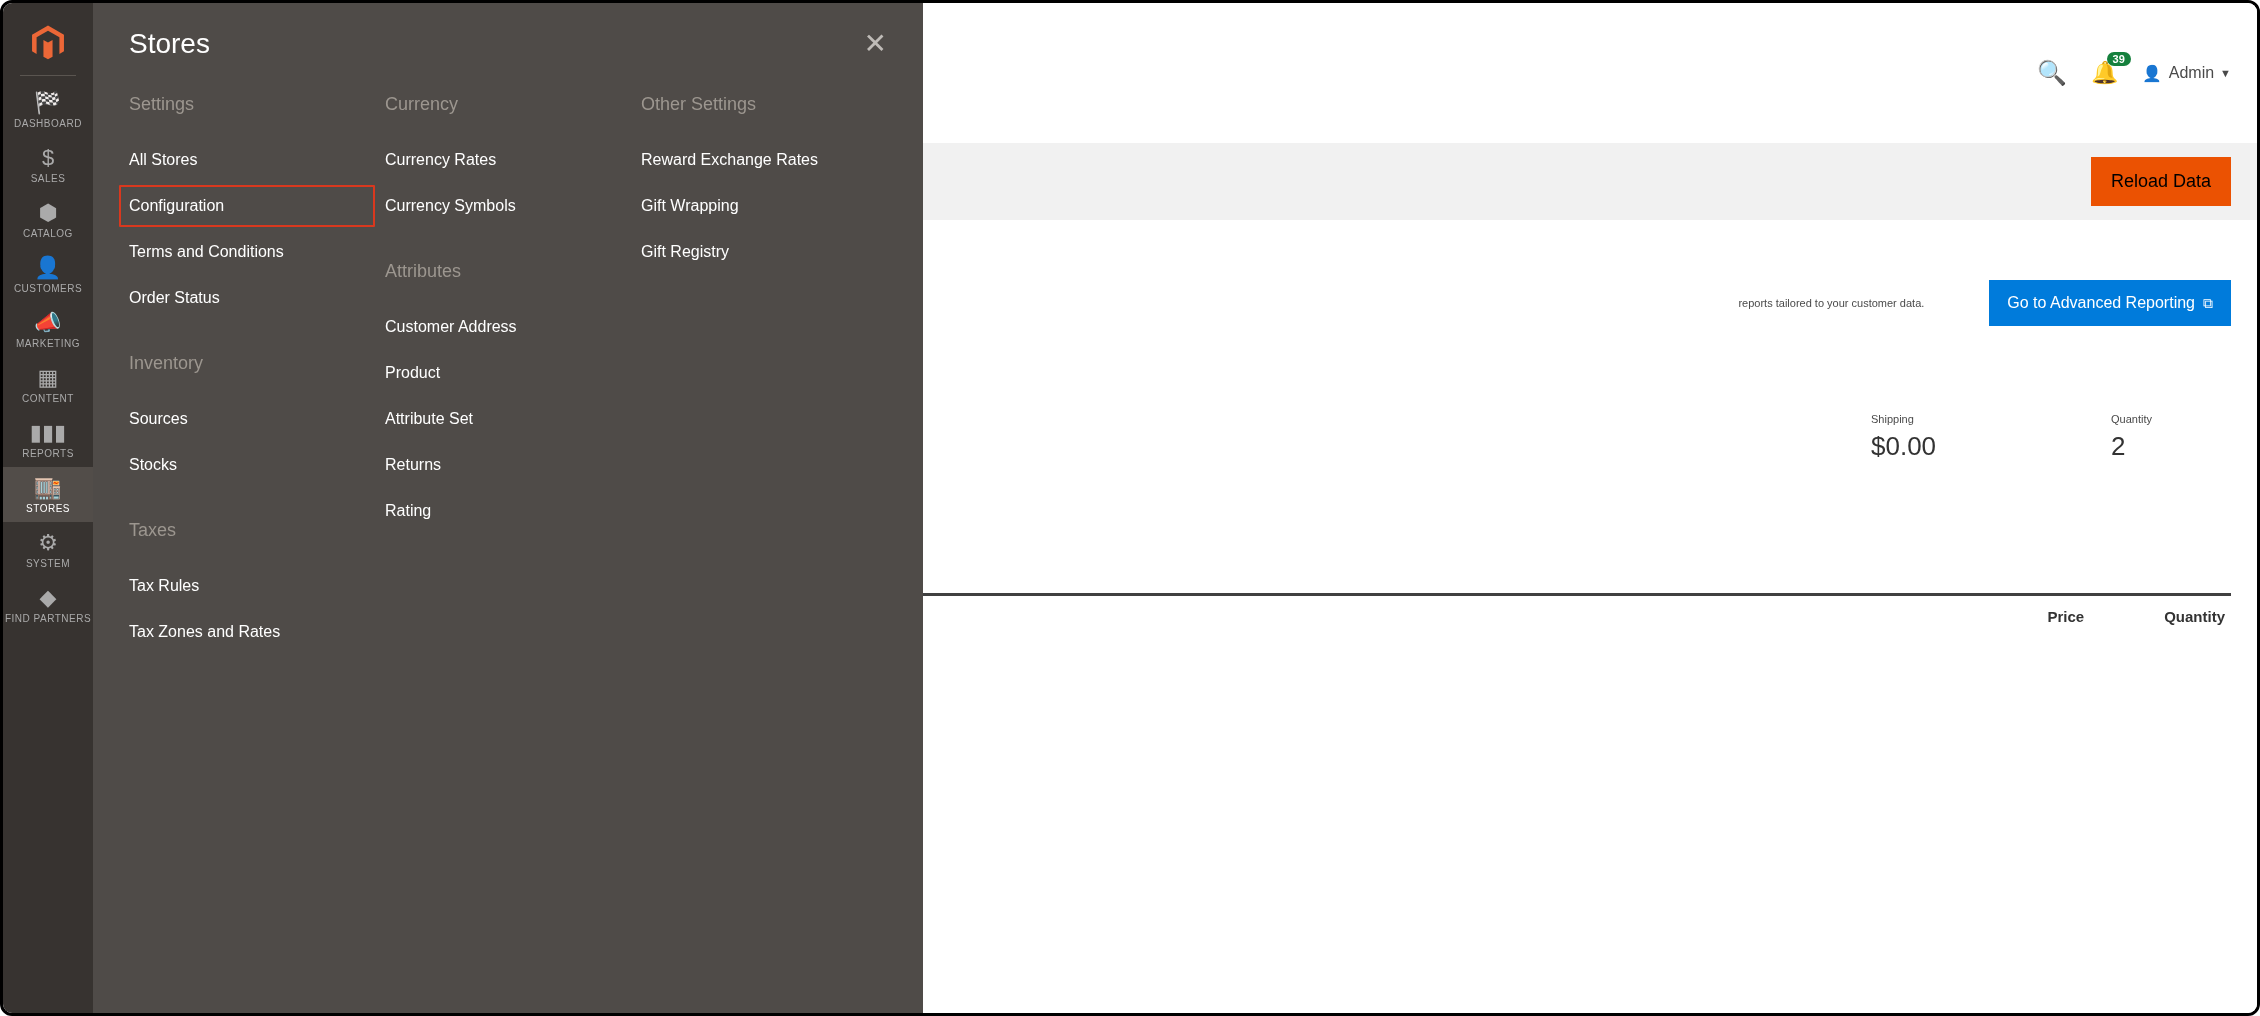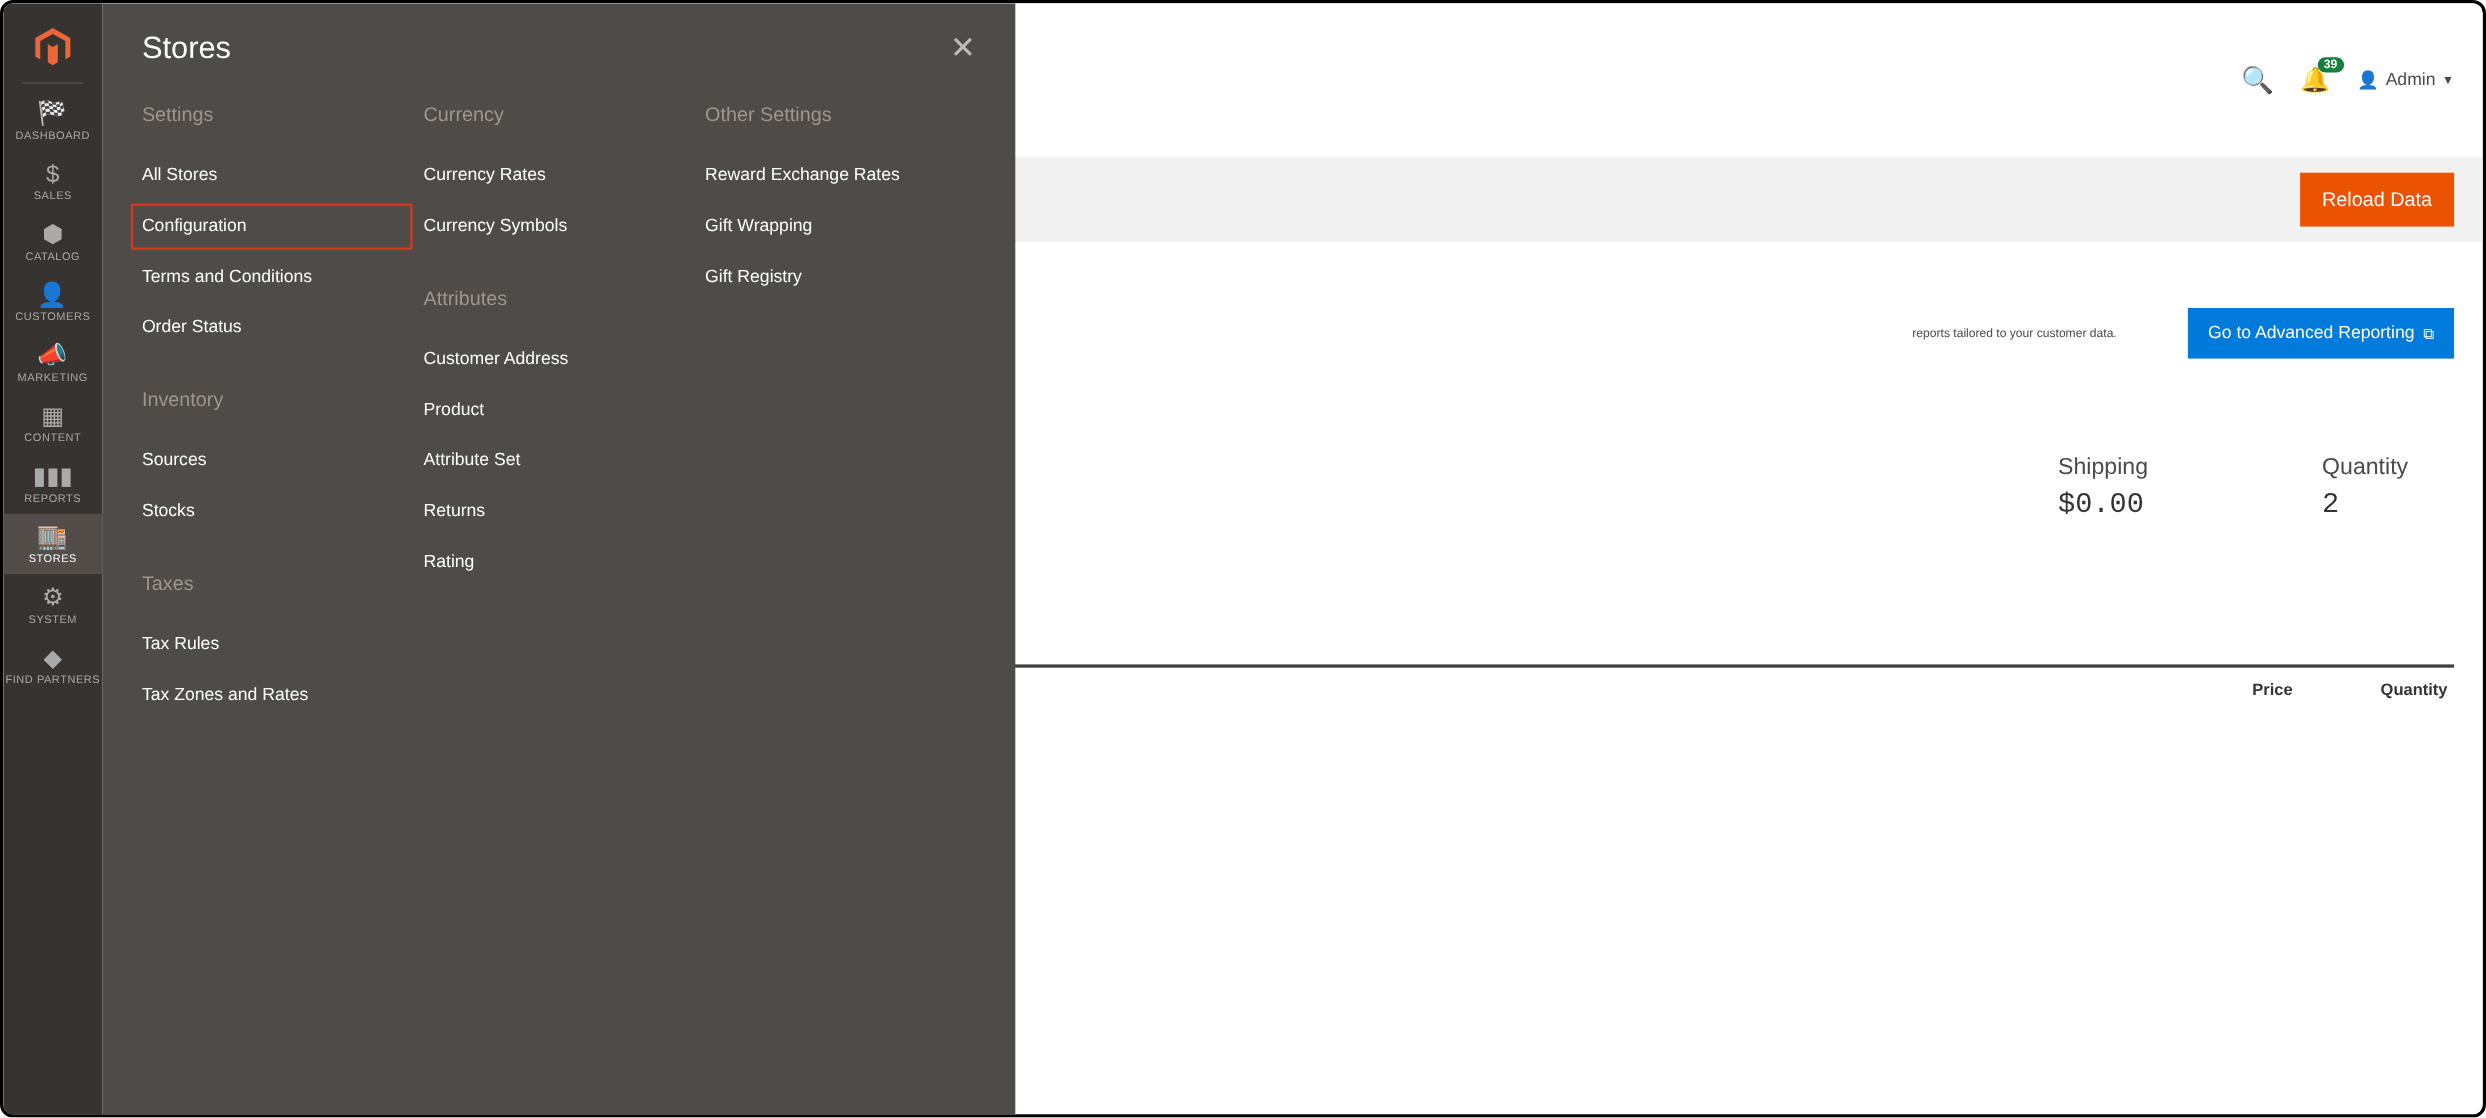--- a/index.html
+++ b/index.html
@@ -32,33 +32,33 @@
   .main { position:absolute; left:90px; right:0; top:0; bottom:0; background:#fff; overflow:hidden; z-index:1; }
   .topbar { height: 140px; display:flex; align-items:center; justify-content:flex-end; padding: 0 26px; gap: 24px; }
   .topbar .search-ico { font-size: 24px; color:#4a4a4a; cursor:pointer; }
   .topbar .bell-wrap { position:relative; cursor:pointer; }
   .topbar .bell-ico { font-size: 22px; color:#4a4a4a; }
   .topbar .badge { position:absolute; top:-8px; right:-12px; background:#15803d; color:#fff; border-radius: 10px; font-size:11px; padding: 1px 6px; font-weight:600; }
   .topbar .user { display:flex; align-items:center; gap:6px; color:#4a4a4a; font-size:16px; cursor:pointer; }
   .topbar .user .caret { font-size:11px; }
 
   .reload-row { background:#f1f1f1; padding: 14px 26px; display:flex; justify-content:flex-end; }
-  .btn-primary { background:#eb5202; color:#ffffff; font-size:18px; padding: 14px 20px; border:none; cursor:pointer; }
+  .btn-primary { background:#eb5202; color:#000000; font-size:18px; padding: 14px 20px; border:none; cursor:pointer; }
 
   .adv-row { padding: 60px 26px 30px; display:flex; justify-content:flex-end; align-items:center; gap: 24px; }
   .adv-text { color:#4a4a4a; font-size:11px; }
   .btn-secondary { background:#007bdb; color:#fff; font-size:16px; padding: 14px 18px; border:none; cursor:pointer; display:flex; align-items:center; gap:8px;margin-left:41px; }
   .ext-icon { font-size:14px; }
 
   .link-row { padding: 0 26px 40px; color:#007bdb; font-size:15px; }
 
   .stats-row { padding: 0 26px 60px; display:flex; gap: 120px; justify-content:flex-end; }
   .stat-block { display:flex; flex-direction:column; gap:6px; min-width:120px; }
-  .stat-label { font-size:21px; color:#4a4a4a; }
-  .stat-value { font-size:26px; color:#333; font-weight:400;font-family:Liberation Mono, monospace; }
+  .stat-label { font-size:11px; color:#4a4a4a; }
+  .stat-value { font-size:26px; color:#333; font-weight:400; }
 
   .tabs-row { padding: 0 26px; display:flex; gap:12px; }
   .tab-btn { background:#e3e3e3; border:1px solid #ccc; padding: 16px 22px; font-size:15px; color:#555; cursor:pointer; }
   .table-head { margin: 20px 26px 0; display:flex; justify-content:flex-end; gap: 80px; padding: 12px 6px; border-top:3px solid #404040; font-size:15px; font-weight:600; color:#333; }
 </style>
 </head>
 <body>
 
 <div class="frame">
 

